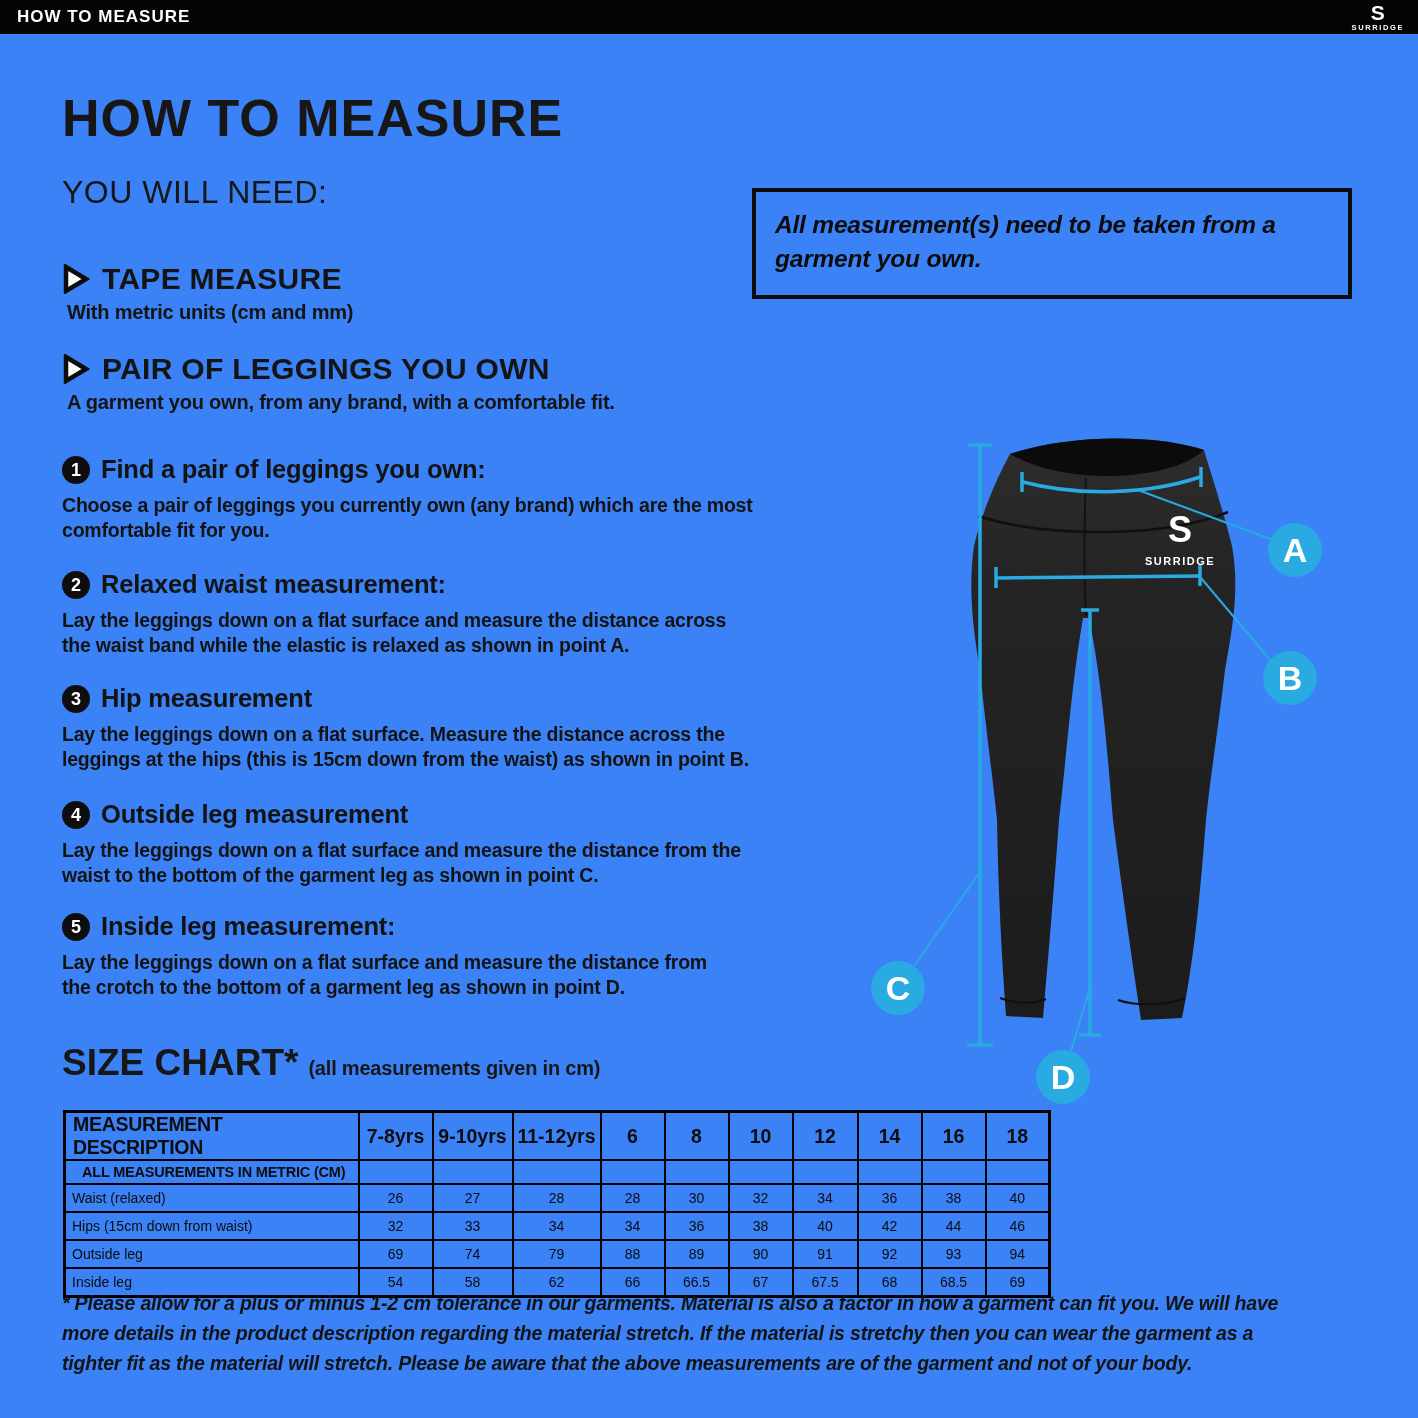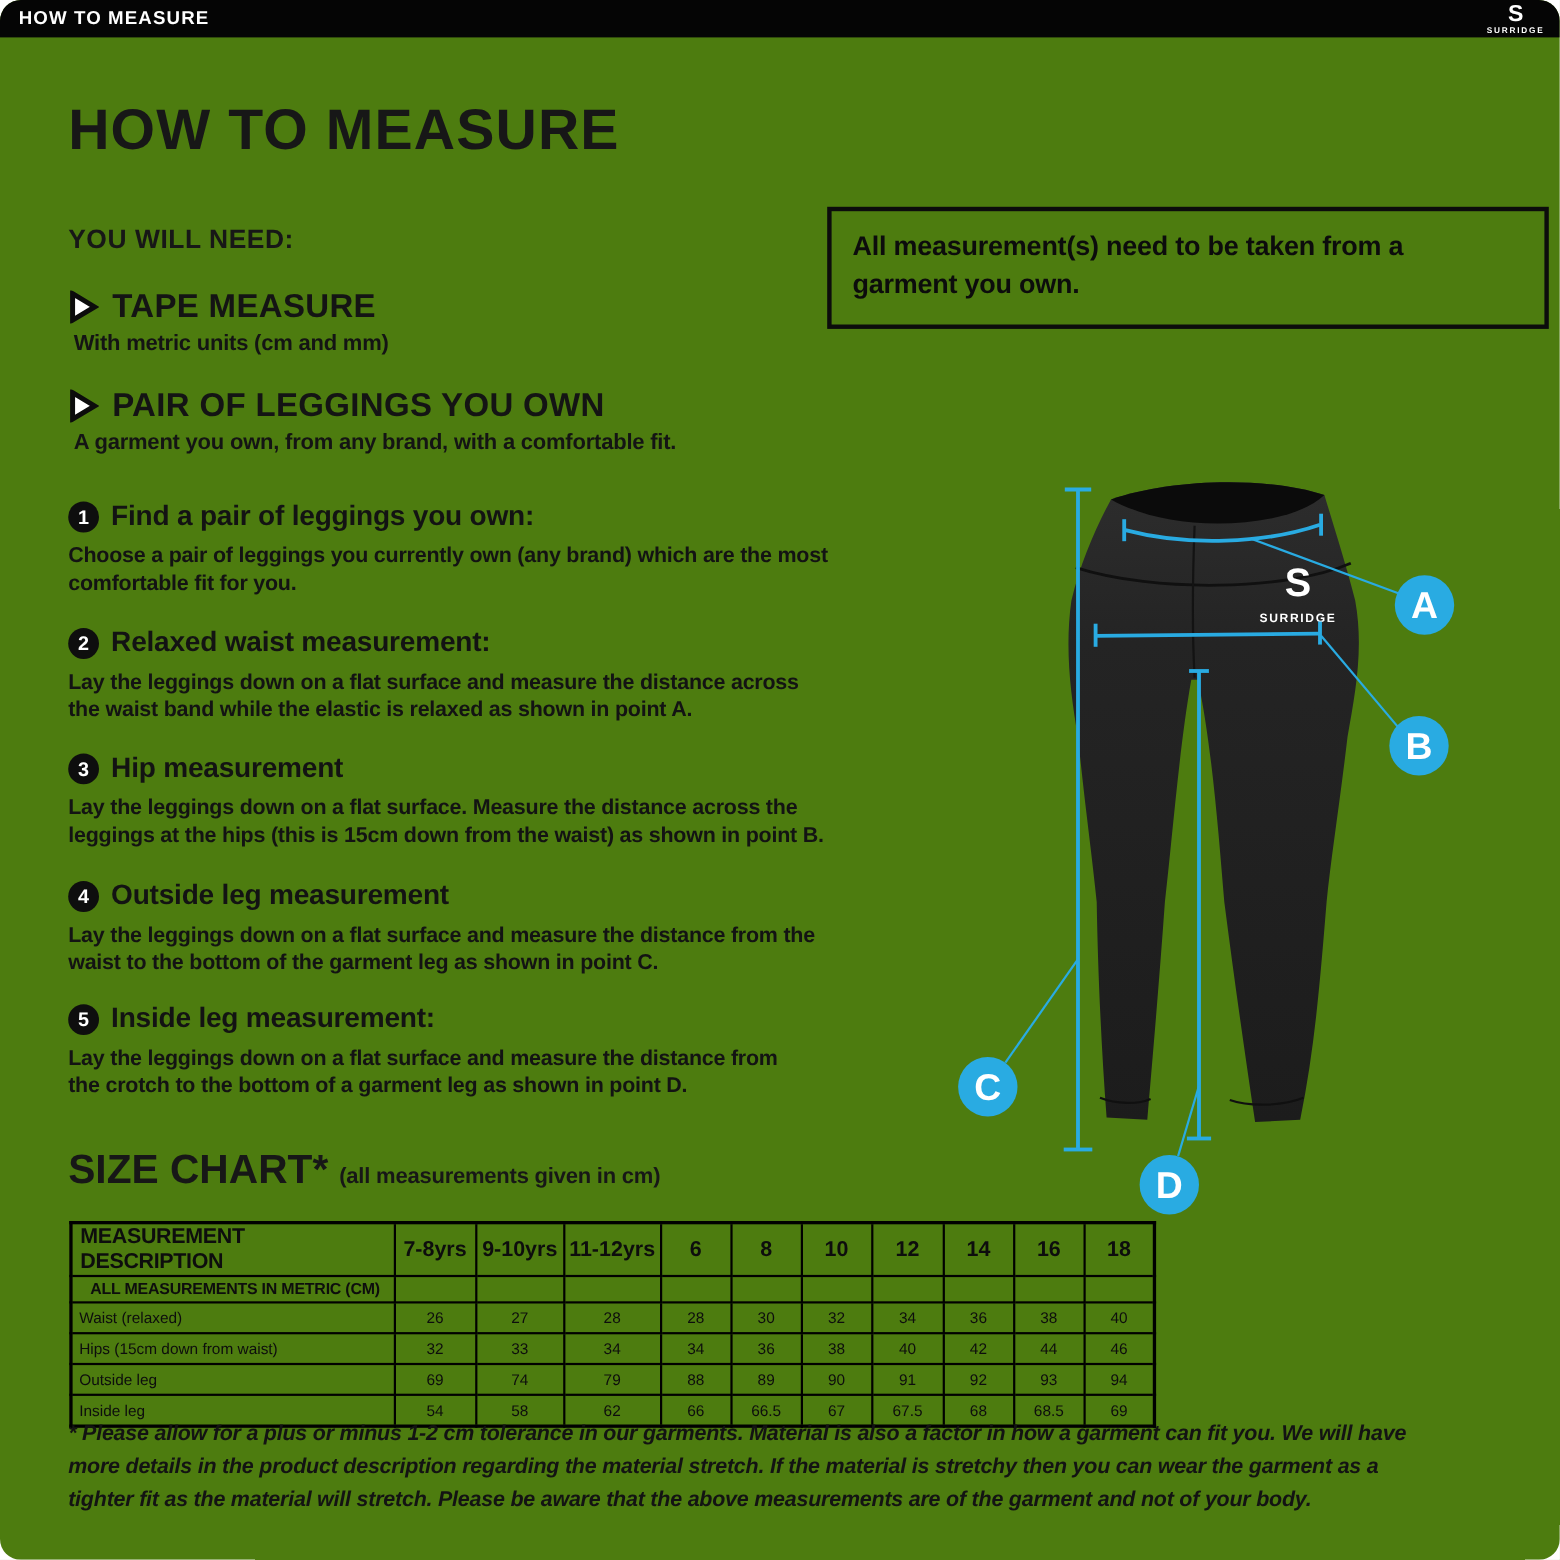--- a/index.html
+++ b/index.html
@@ -1,41 +1,41 @@
 <!DOCTYPE html>
 <html><head>
 <meta charset="utf-8">
 <style>
   html,body{margin:0;padding:0;background:#fff;}
   .canvas{
-    position:relative;width:1418px;height:1418px;background:#4d7c0f;
-    font-family:"Liberation Sans",sans-serif;color:#141414;overflow:hidden;border-radius:19px;
+    position:relative;width:1418px;height:1418px;background:#3b82f6;
+    font-family:"Liberation Sans",sans-serif;color:#141414;overflow:hidden;
   }
   
   .topbar{
     position:absolute;left:0;top:0;width:1418px;height:34px;background:#050505;
     display:flex;align-items:center;justify-content:space-between;
   }
   .topbar-title{color:#fff;font-size:17px;font-weight:800;letter-spacing:1px;margin-left:17px;}
   .topbar-logo{display:flex;flex-direction:column;align-items:center;margin-right:14px;line-height:1;}
   .topbar-logo .s{color:#fff;font-size:21px;font-weight:800;letter-spacing:0;}
   .topbar-logo .w{color:#fff;font-size:7.5px;font-weight:700;letter-spacing:1.6px;margin-top:1px;}
   
   .page-title{position:absolute;left:62px;top:88px;margin:0;font-size:52px;font-weight:800;letter-spacing:1px;color:#171717;}
-  .ywn-heading{position:absolute;left:62px;top:204px;margin:0;font-size:24px;font-weight:700;letter-spacing:.5px;color:#171717;}
+  .ywn-heading{position:absolute;left:62px;top:174px;margin:0;font-size:32px;font-weight:400;letter-spacing:.5px;color:#171717;}
   
   .ywn-item{position:absolute;left:62px;}
   .ywn-row{display:flex;align-items:center;gap:12px;}
   .ywn-title{font-size:30px;font-weight:800;letter-spacing:.3px;}
   .ywn-desc{font-size:20px;font-weight:700;margin-top:5px;margin-left:5px;letter-spacing:-.2px;}
   .tri{flex:0 0 auto;}
   
   .note-box{
-    position:absolute;left:752px;top:188px;width:656px;box-sizing:border-box;
-    border:4px solid #0c0c0c;padding:16px 37px 18px 19px;
+    position:absolute;left:752px;top:188px;width:600px;box-sizing:border-box;
+    border:4px solid #0c0c0c;padding:16px 37px 18px 19px;font-style:italic;
   }
   .note-box p{margin:0;font-size:24.5px;font-weight:700;line-height:1.4;letter-spacing:-.2px;color:#0c0c0c;}
   
   .step{position:absolute;left:62px;width:775px;}
   .step-head{display:flex;align-items:center;gap:11px;}
   .step-num{
     flex:0 0 austo;width:28px;height:28px;border-radius:50%;background:#0e0e0e;color:#fff;
     font-size:18px;font-weight:800;text-align:center;line-height:28px;flex-shrink:0;
   }
   .step-title{font-size:25.5px;font-weight:800;letter-spacing:-.2px;color:#131313;}

